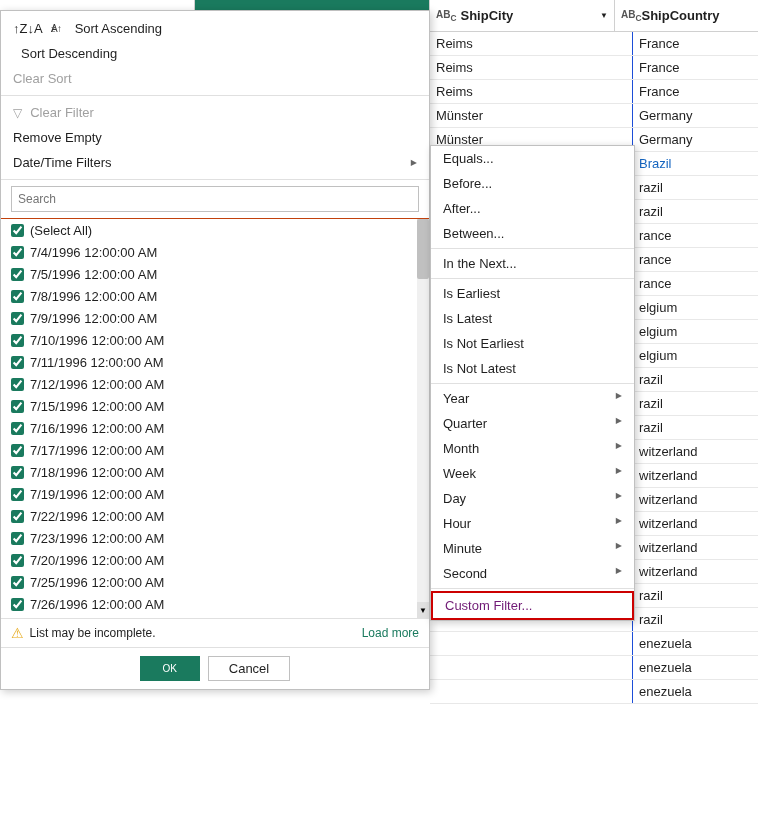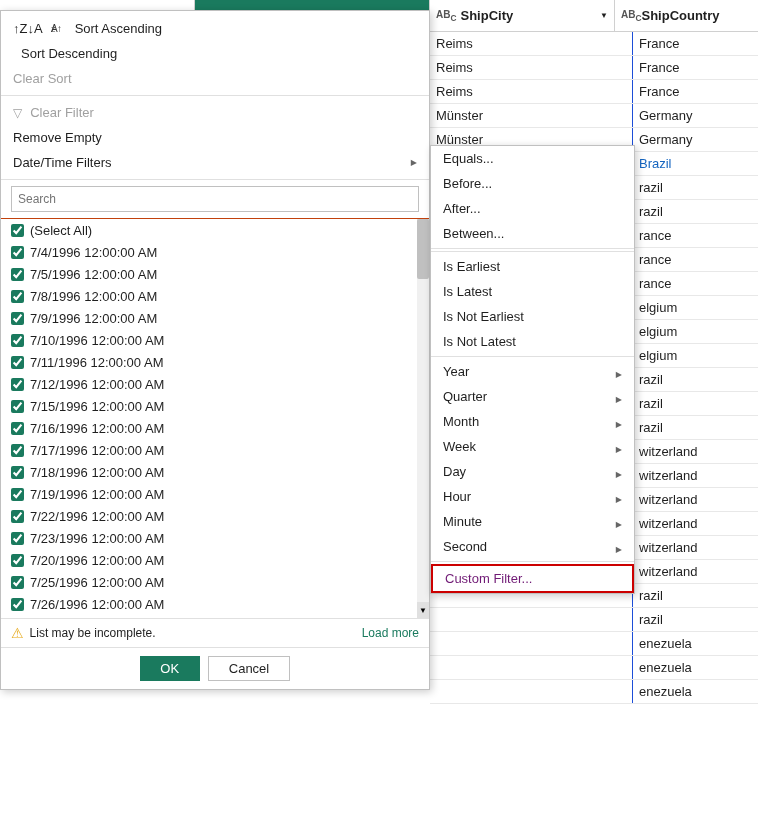--- a/index.html
+++ b/index.html
@@ -245,21 +245,21 @@
       gap: 8px;
       padding: 8px 10px;
     }
 
     .btn-ok {
       background: #1a7a5e;
       color: white;
       border: none;
       padding: 4px 20px;
       cursor: pointer;
-      font-size: 13px;
+      font-size: 10px;
       min-width: 60px;
     }
 
     .btn-cancel {
       background: white;
       color: #1f1f1f;
       border: 1px solid #c0c0c0;
       padding: 4px 20px;
       cursor: pointer;
       font-size: 13px;
@@ -273,21 +273,21 @@
       top: 145px;
       width: 205px;
       background: white;
       border: 1px solid #c0c0c0;
       box-shadow: 2px 2px 8px rgba(0,0,0,0.2);
       z-index: 20;
     }
 
     .submenu-item {
       display: flex;
-      align-items: flex-end;
+      align-items: flex-start;
       justify-content: space-between;
       padding: 5px 12px;
       cursor: pointer;
       color: #1f1f1f;
     }
 
     .submenu-item.has-arrow::after {
       content: '▶';
       font-size: 8px;
       color: #666;
@@ -602,20 +602,23 @@
   <div class="submenu-item">
     <span>Before...</span>
   </div>
   <div class="submenu-item">
     <span>After...</span>
   </div>
   <div class="submenu-item">
     <span>Between...</span>
   </div>
   <div class="submenu-divider"></div>
+  <div class="submenu-item">
+    <span>In the Next...</span>
+  </div>
   <div class="submenu-divider"></div>
   <div class="submenu-item">
     <span>Is Earliest</span>
   </div>
   <div class="submenu-item">
     <span>Is Latest</span>
   </div>
   <div class="submenu-item">
     <span>Is Not Earliest</span>
   </div>

